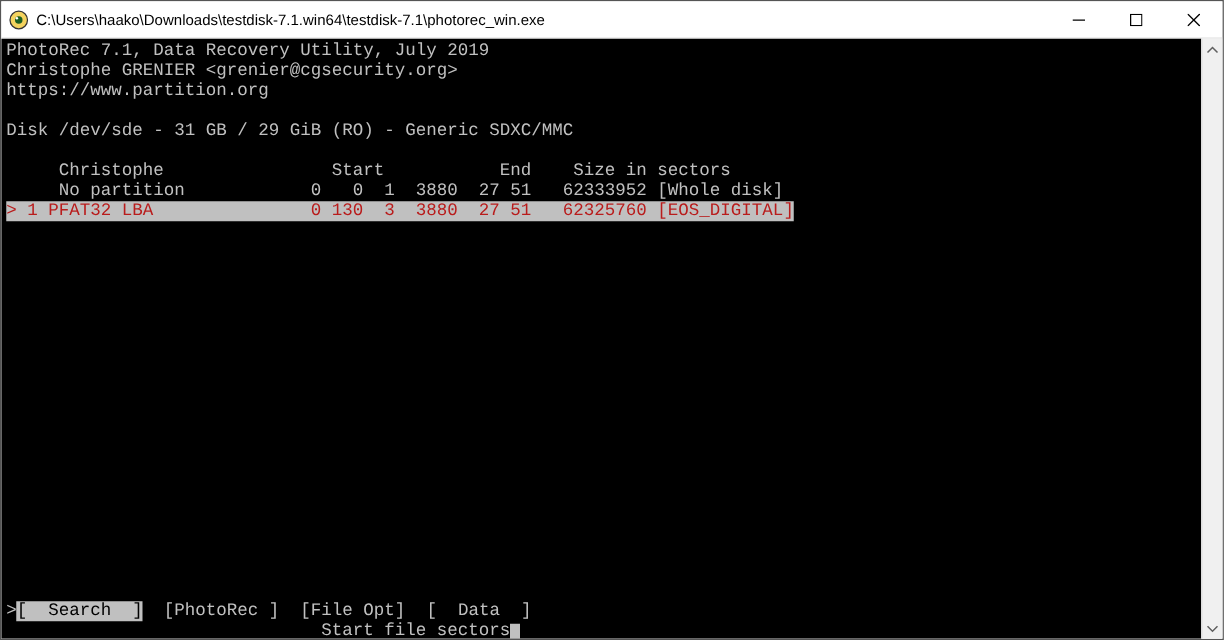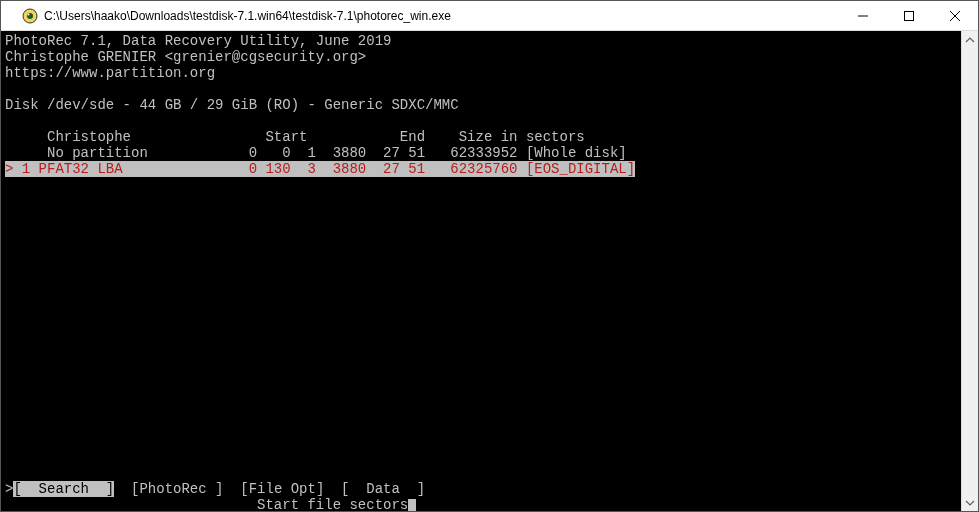--- a/index.html
+++ b/index.html
@@ -9,21 +9,21 @@
     width: 979px;
     height: 512px;
     overflow: hidden;
     border: 1px solid #555;
   }
   .titlebar {
     height: 30px;
     background: #fff;
     display: flex;
     align-items: center;
-    padding-left: 21px;
+    padding-left: 6px;
     border-bottom: 1px solid #ddd;
   }
   .titlebar .icon {
     width: 16px; height: 16px;
     margin-right: 6px;
     display: inline-flex; align-items:center; justify-content:center;
   }
   .titlebar .icon svg { width:16px; height:16px; }
   .titlebar .title {
     font-size: 12px;
@@ -115,25 +115,25 @@
     <div class="win-btn close">
       <svg viewBox="0 0 10 10">
           <line x1="0" y1="0" x2="10" y2="10" stroke="#000" stroke-width="1"></line>
           <line x1="10" y1="0" x2="0" y2="10" stroke="#000" stroke-width="1"></line>
         </svg>
     </div>
   </div>
 </div>
 
 <div class="console-wrap">
-  <div class="console" id="console"><span>PhotoRec 7.1, Data Recovery Utility, June 2019</span>
+  <div class="console" id="console"><span>PhotoRec 7.1, Data Recovery Utility, July 2019</span>
 <span>Christophe GRENIER &lt;grenier@cgsecurity.org&gt;</span>
 <span>https://www.partition.org</span>
 
-<span>Disk /dev/sde - 44 GB / 29 GiB (RO) - Generic SDXC/MMC</span>
+<span>Disk /dev/sde - 31 GB / 29 GiB (RO) - Generic SDXC/MMC</span>
 
 <span>     Christophe                Start           End    Size in sectors</span>
 <span>     No partition            0   0  1  3880  27 51   62333952 [Whole disk]</span>
 <span class="row-selected">&gt; 1 PFAT32 LBA               0 130  3  3880  27 51   62325760 [EOS_DIGITAL]</span>
 
 
 
 
 
 

